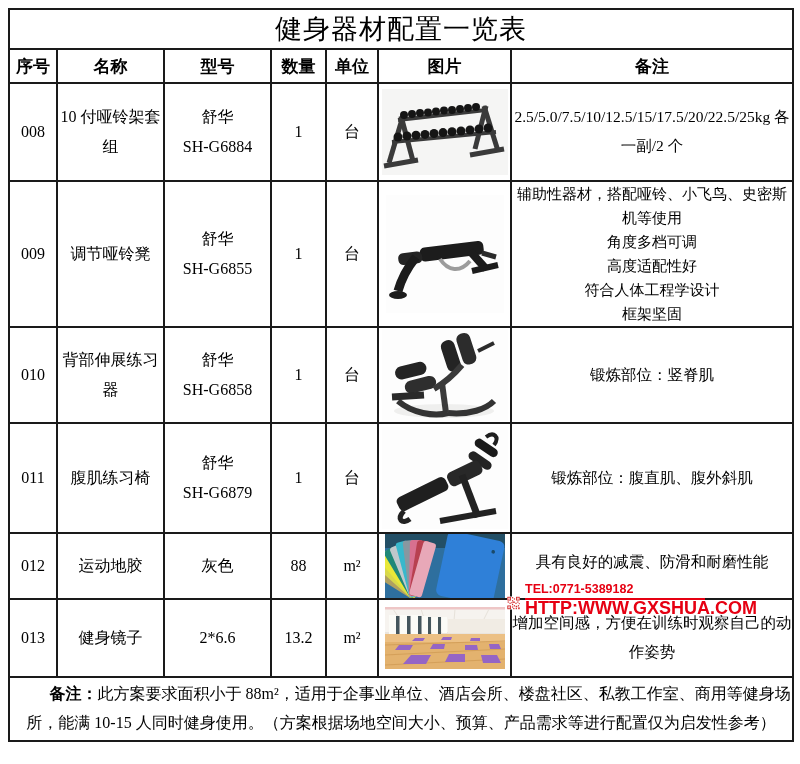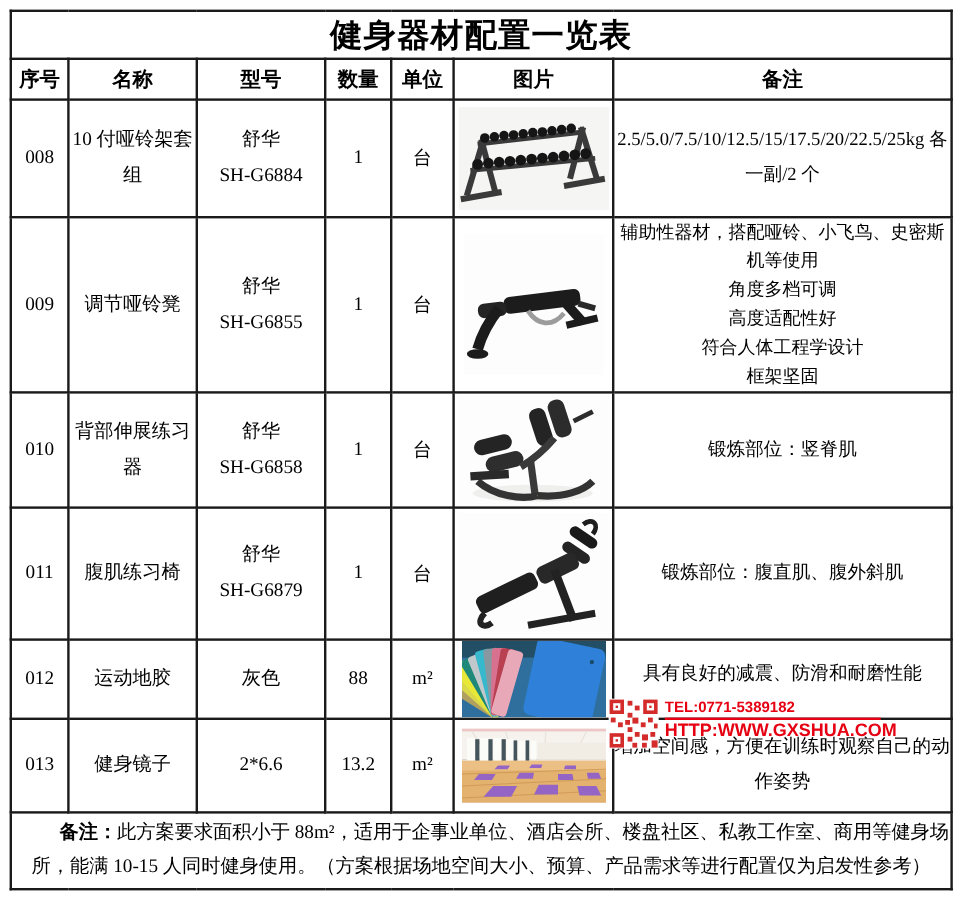--- a/index.html
+++ b/index.html
@@ -1,20 +1,20 @@
 <!DOCTYPE html>
 <html><head>
 <meta charset="utf-8">
 <style>
   html,body{margin:0;padding:0;background:#fff;}
   .page{position:relative;width:800px;height:764px;background:#fff;overflow:hidden;
         font-family:"Liberation Serif","DejaVu Serif",serif;color:#000;}
   table.main{position:absolute;left:8px;top:8px;width:784px;border-collapse:collapse;table-layout:fixed;}
   table.main td,table.main th{border:2px solid #1a1a1a;padding:0;vertical-align:middle;text-align:center;overflow:hidden;}
-  .title-cell{font-size:27px;font-weight:bold;letter-spacing:1px;height:38px;}
+  .title-cell{font-size:27px;font-weight:normal;letter-spacing:1px;height:38px;}
   .head-cell{font-size:17px;font-weight:bold;height:32px;}
   td.c-no{font-size:16px;}
   td.c-name{font-size:16px;line-height:1.9;padding:0 6px;}
   td.c-model{font-size:16px;line-height:1.9;}
   td.c-qty,td.c-unit{font-size:16px;}
   td.c-img{background:#fff;}
   td.c-remark{text-align:left;font-size:15.5px;padding:4px 8px 4px 9px;line-height:1.85;}
   td.c-remark.top{vertical-align:top;}
   tr.r009 td.c-remark{line-height:1.6;padding-top:0;font-size:15px;}
   tr.r012 td.c-remark{vertical-align:top;padding-top:14px;}
@@ -22,21 +22,21 @@
   .footer-cell .lbl{font-weight:bold;}
   .footer-cell .bold{font-weight:normal;}
   .footer-cell p{margin:2px 0;text-indent:2.4em;}
   .imgbox{display:inline-block;vertical-align:middle;}
   
   .watermark{position:absolute;left:507px;top:582px;width:250px;display:flex;align-items:flex-start;
              font-family:"Liberation Sans","DejaVu Sans",sans-serif;z-index:5;}
   .wm-text{margin-left:5px;color:#e60012;font-weight:bold;text-align:left;}
   .wm-line1{font-size:13.5px;line-height:16px;white-space:nowrap;}
   .wm-line2{font-size:12.5px;line-height:15px;border-bottom:2px solid #e60012;padding-bottom:1px;width:180px;}
-  .wm-line3{font-size:15px;line-height:15px;margin-top:1px;white-space:nowrap;}
+  .wm-line3{font-size:18px;line-height:15px;margin-top:1px;white-space:nowrap;}
 </style>
 </head>
 <body>
 
 <div class="page">
   <table class="main">
     <colgroup>
       <col style="width:48px">
         <col style="width:107px">
         <col style="width:107px">

